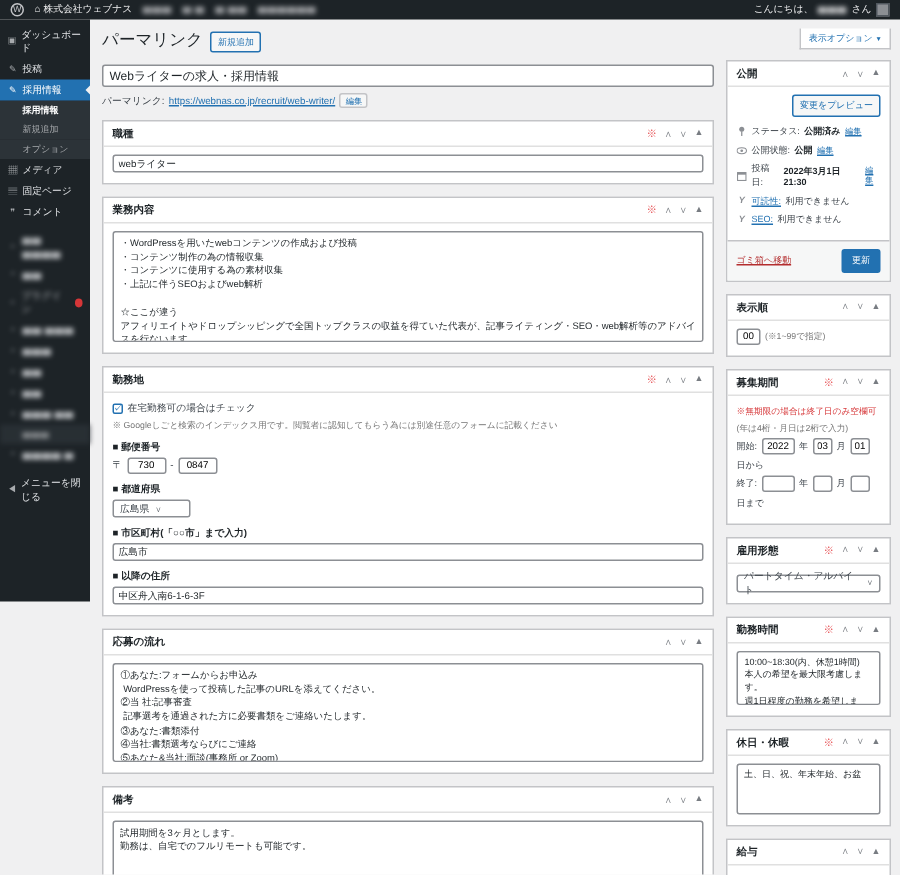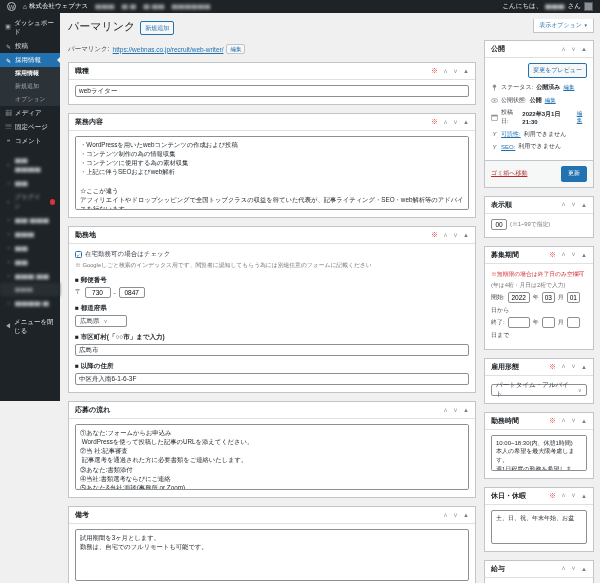--- a/index.html
+++ b/index.html
@@ -200,20 +200,21 @@
       <button class="btn-add">新規追加</button>
       <button class="btn-screen">
         <span>表示オプション</span>
         <span style="font-size:4.5px;">▼</span>
       </button>
     </div>
 
     <div class="cols">
 
       <div class="maincol">
+        <input class="titleinput" value="Webライターの求人・採用情報" style="">
         <div class="permalink">
           <span>パーマリンク:</span>
           <a href="#">https://webnas.co.jp/recruit/web-writer/</a>
           <button class="btn-mini">編集</button>
         </div>
 
         
         <section class="postbox">
           <div class="pb-head">
             <span class="pb-title">職種</span>

